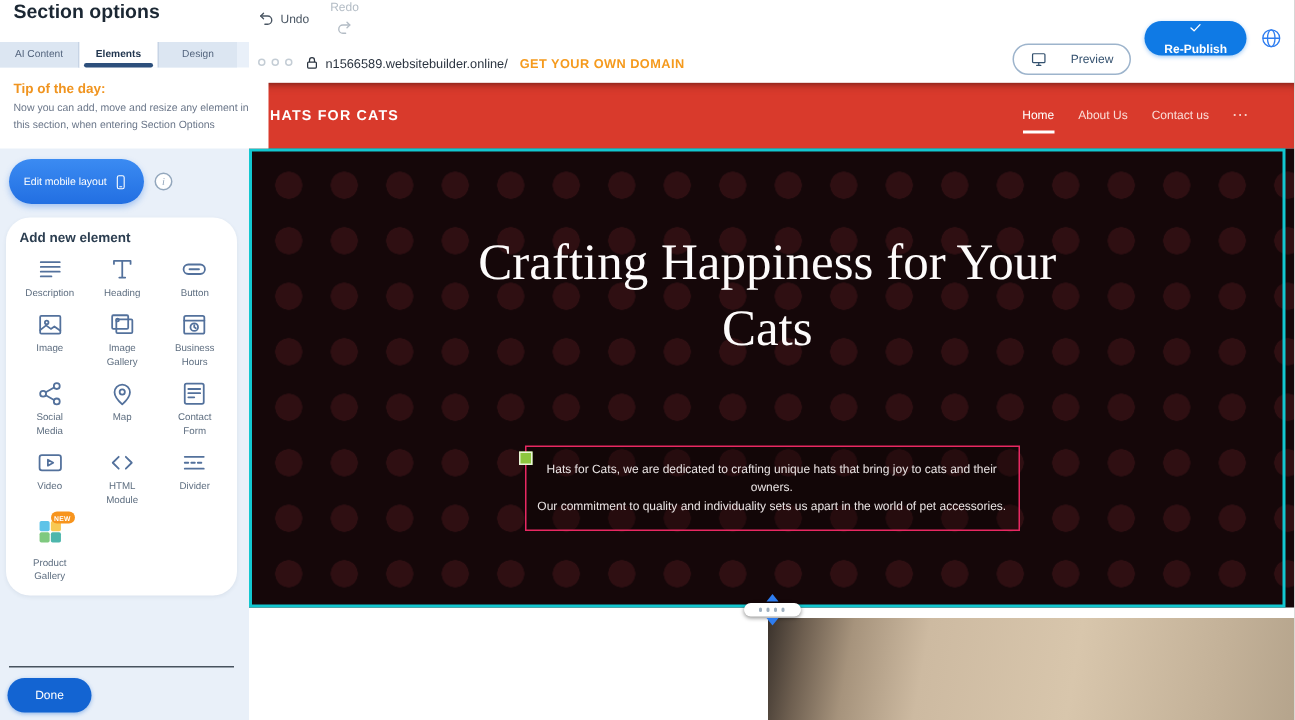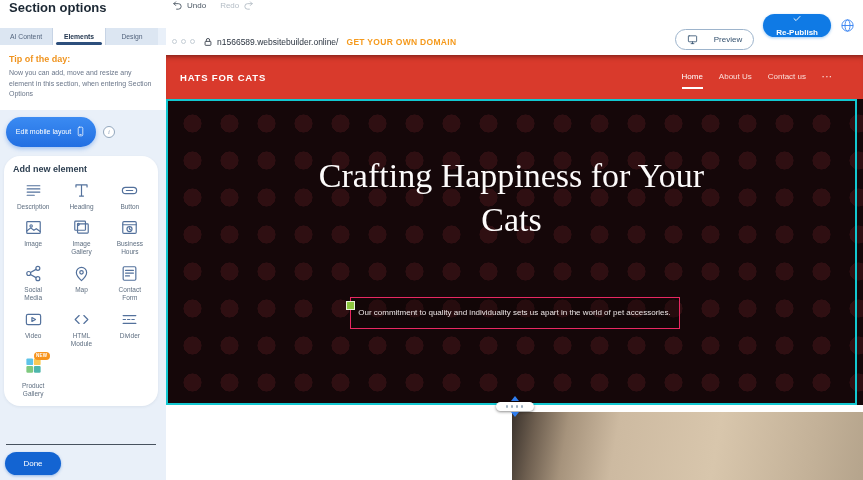--- a/index.html
+++ b/index.html
@@ -4,39 +4,39 @@
 <style>
   * { margin:0; padding:0; box-sizing:border-box; }
   html,body { width:863px; height:480px; overflow:hidden; font-family:"Liberation Sans", sans-serif; background:#fff; }
   .app { position:relative; width:863px; height:480px; background:#fff; overflow:hidden; }
 
   
   .topbar { position:absolute; top:0; left:0; right:0; height:28px; background:#fff; display:flex; align-items:flex-start; z-index:30; }
   .page-title { font-size:13px; font-weight:bold; color:#1b2733; margin-left:9px; }
   .history { position:absolute; left:172px; display:flex; align-items:center; gap:14px; }
   .hist-btn { display:flex; align-items:center; gap:4px; background:none; border:none; font-size:8px; color:#4a5663; cursor:pointer; font-family:inherit; }
-  .hist-btn.disabled { color:#b3bcc5; }
+  .hist-btn.disabled { color:#b3bcc5;flex-direction:column; }
   .hist-btn svg { width:11px; height:11px; stroke:#4a5663; fill:none; stroke-width:2; stroke-linecap:round; stroke-linejoin:round; }
   .hist-btn.disabled svg { stroke:#b3bcc5; }
   .topbar-right { position:absolute; right:8px; display:flex; align-items:center; gap:9px; }
   .preview-btn { display:flex; align-items:center; gap:16px; height:21px; padding:0 11px; border-radius:11px; border:1px solid #9db4cc; background:#fff; color:#33506e; font-size:8px; cursor:pointer; font-family:inherit;margin-top:29px; }
   .preview-btn svg { width:11px; height:11px; stroke:#33506e; fill:none; stroke-width:1.8; stroke-linecap:round; }
   .republish-btn { display:flex; align-items:center; gap:5px; height:23px; padding:0 13px; border-radius:12px; border:none; background:#0f7ae5; color:#fff; font-size:8px; font-weight:bold; cursor:pointer; box-shadow:0 1px 3px rgba(15,122,229,.4); font-family:inherit;flex-direction:column; }
   .republish-btn svg { width:10px; height:10px; stroke:#fff; fill:none; stroke-width:2.4; stroke-linecap:round; stroke-linejoin:round; }
   .globe-btn { background:none; border:none; cursor:pointer; display:flex; align-items:center; }
   .globe-btn svg { width:15px; height:15px; stroke:#2e7df0; fill:none; stroke-width:1.4; }
 
   
   .sidebar { position:absolute; top:28px; left:0; width:166px; bottom:0; background:#e9f0f9; z-index:20; }
   .tabs { display:flex; width:158px; height:17px; }
   .tab { flex:1; display:flex; align-items:center; justify-content:center; font-size:6.8px; color:#54657e; background:#dce6f2; border-right:1px solid #c7d4e5; cursor:pointer; position:relative; }
   .tab:last-child { border-right:none; }
   .tab.active { background:#fff; color:#22364f; font-weight:bold; }
   .tab.active::after { content:""; position:absolute; left:3px; right:3px; bottom:0; height:3px; border-radius:2px; background:#2d4f7c; }
-  .tip { background:#fff; width:166px; padding:9px 12px 10px 9px; }
+  .tip { background:#fff; width:179px; padding:9px 12px 10px 9px; }
   .tip-title { font-size:9px; font-weight:bold; color:#f0941f; margin-bottom:4px; }
   .tip-body { font-size:7px; line-height:1.5; color:#6a7689; }
   .mobile-row { display:flex; align-items:center; gap:7px; padding:7px 8px 7px 6px; }
   .mobile-btn { display:flex; align-items:center; justify-content:center; gap:4px; width:90px; height:30px; border-radius:15px; border:none; background:linear-gradient(#3b8bf2,#226fe2); color:#fff; font-size:7px; cursor:pointer; box-shadow:0 2px 4px rgba(34,111,226,.35); font-family:inherit; text-align:left; }
   .mobile-btn svg { width:11px; height:15px; stroke:#fff; fill:none; stroke-width:1.6; stroke-linecap:round; }
   .info-btn { width:12px; height:12px; border-radius:50%; border:1px solid #93a7bd; background:#fff; color:#93a7bd; font-size:7px; font-style:italic; font-family:"Liberation Serif",serif; display:flex; align-items:center; justify-content:center; cursor:pointer; }
   .add-card { background:#fff; border-radius:16px; margin:2px 8px 0 4px; padding:8px 5px 8px 6px; box-shadow:0 1px 3px rgba(40,60,90,.08); }
   .add-title { font-size:9px; font-weight:bold; color:#2c3e50; margin:0 0 7px 3px; }
   .grid { display:grid; grid-template-columns:repeat(3,1fr); row-gap:7px; column-gap:2px; }
   .cell { display:flex; flex-direction:column; align-items:center; cursor:pointer; }
@@ -306,20 +306,21 @@
           <span class="nav-item">About Us</span>
           <span class="nav-item">Contact us</span>
           <span class="nav-item more">···</span>
         </nav>
       </div>
 
       <div class="hero">
         <h1 class="headline"><span>Crafting Happiness for Your Cats</span></h1>
         <div class="parabox">
           <span class="green-handle"></span>
+          <div class="paraline">Hats for Cats, we are dedicated to crafting unique hats that bring joy to cats and their owners.</div>
           <div class="paraline">Our commitment to quality and individuality sets us apart in the world of pet accessories.</div>
         </div>
         <div class="selection-outline"></div>
         <div class="resize-handle">
           <span class="arrow up"></span>
           <span class="hpill">
               <i></i>
               <i></i>
               <i></i>
               <i></i>

